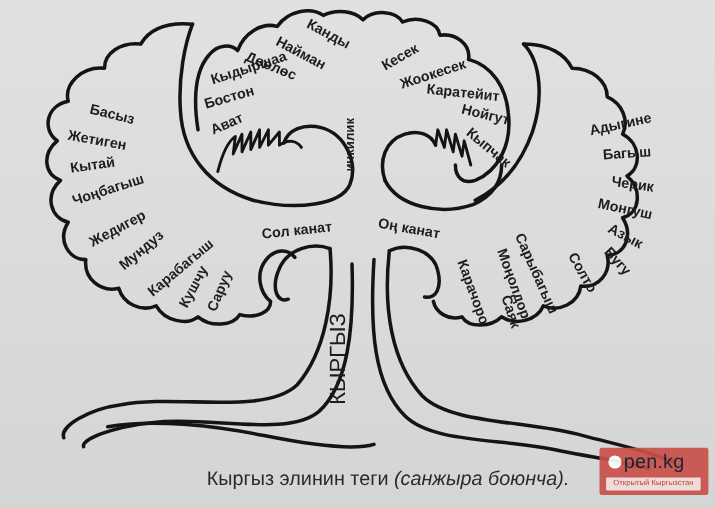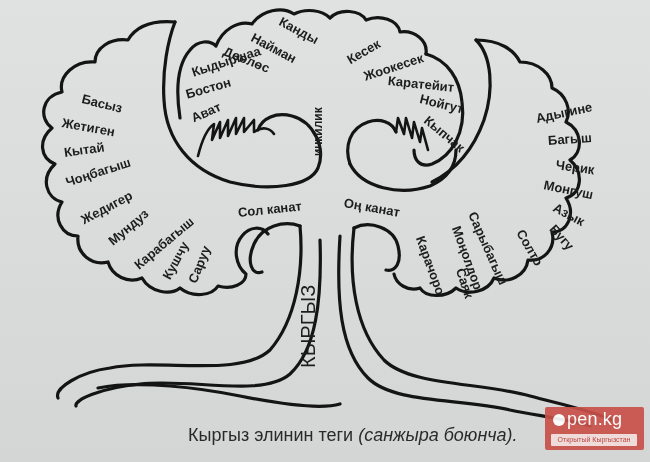--- a/index.html
+++ b/index.html
@@ -27,21 +27,21 @@
   .caption {
     position: absolute; left: 188px; top: 425px;
     font-size: 18px; color: #2a2a2a; white-space: nowrap;
   }
   .caption .it { font-style: italic; }
   .logo {
     position: absolute; left: 545px; top: 407px; width: 99px; height: 43px;
     background: #c8504a; border-radius: 2px; opacity: 0.92;
   }
   .logo .brand {
-    position: absolute; left: 8px; top: 2px; font-size: 18px; color: #ffffff;
+    position: absolute; left: 8px; top: 2px; font-size: 18px; color: #0f172a;
     font-weight: normal; letter-spacing: 0.2px;
   }
   .logo .brand .o {
     display: inline-block; width: 12px; height: 12px; border-radius: 50%;
     background: #fff; margin-right: 2px; vertical-align: -1px;
   }
   .logo .tag {
     position: absolute; left: 6px; top: 27px; width: 86px; height: 12px;
     background: #f1dcdb; color: #b93a34; font-size: 7px; text-align: center;
     line-height: 12px; border-radius: 1px;

